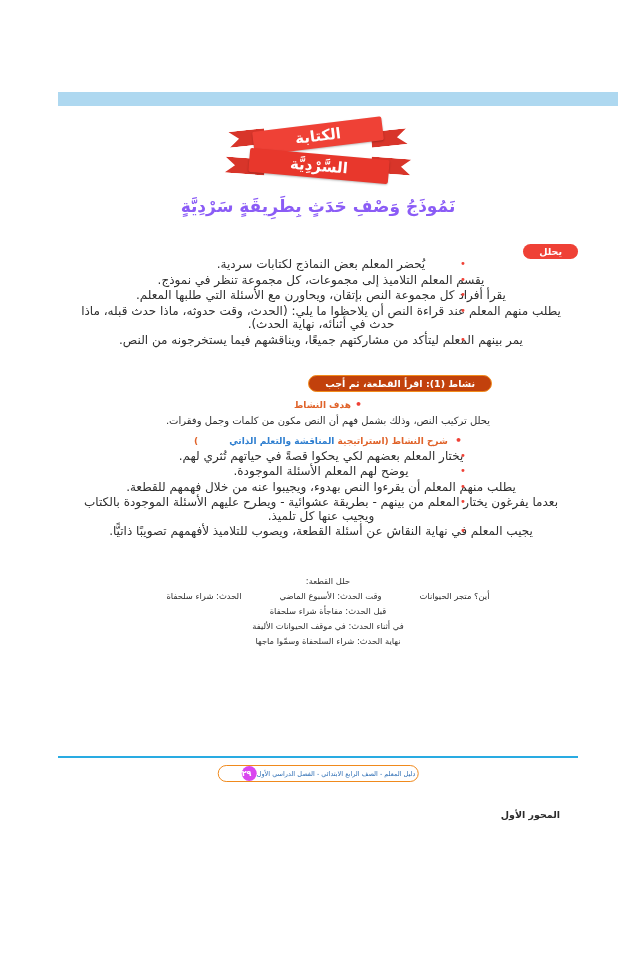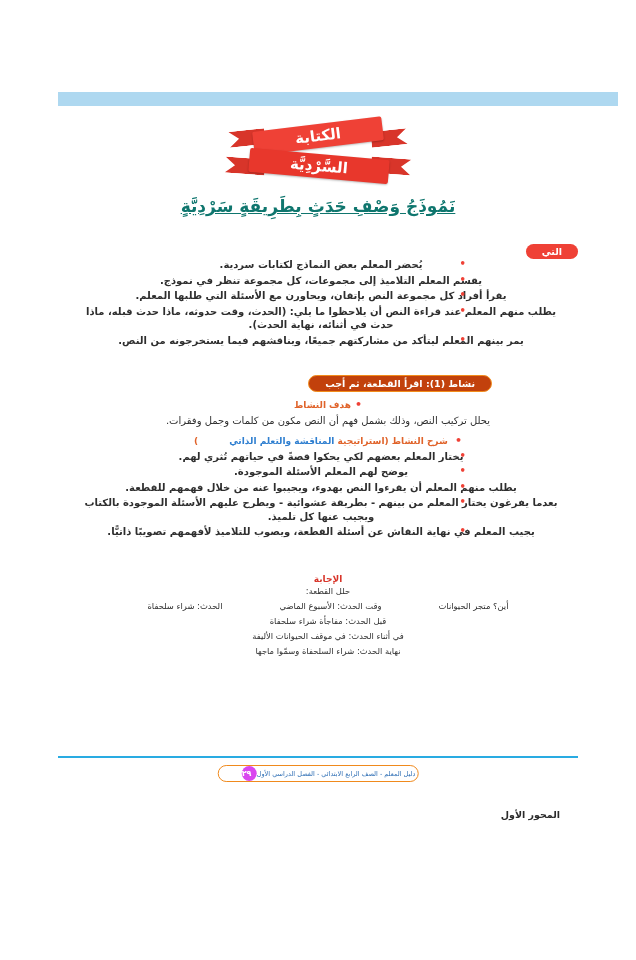--- a/index.html
+++ b/index.html
@@ -91,25 +91,24 @@
     left: 26px; top: 40px; width: 140px;
     transform: rotate(5deg);
     background: #e8372c;
   }
   .title-main {
     position: absolute;
     left: 0;
     top: 104px;
     width: 520px;
     text-align: center;
-    color: #0f766e;
+    color: #8b5cf6;
     font-size: 17px;
     font-weight: bold;
     letter-spacing: .5px;
-    text-decoration: underline;
   }
 
   
   .pill {
     display: inline-block;
     color: #ffffff;
     font-size: 9.5px;
     font-weight: bold;
     padding: 2px 16px;
     border-radius: 9px;
@@ -132,27 +131,26 @@
     width: 500px;
     text-align: right;
   }
   ul.bullets {
     list-style: none;
     margin: 0;
     padding: 0;
   }
   ul.bullets li {
     position: relative;
-    font-size: 10px;
+    font-size: 12px;
     line-height: 13.5px;
     color: #2e2e2e;
     padding-right: 14px;
     margin: 0 0 2px 0;
     text-align: center;
-    font-weight: bold;
   }
   ul.bullets li::before {
     content: "•";
     position: absolute;
     right: 112px;
     top: -1px;
     color: #ef4136;
     font-size: 10px;
   }
   .sub-head {
@@ -185,21 +183,21 @@
   }
   .answer-body {
     font-size: 8.4px;
     line-height: 15px;
     color: #2e2e2e;
   }
   .ans-row {
     display: flex;
     flex-direction: row-reverse;
     justify-content: center;
-    gap: 57px;
+    gap: 38px;
   }
   .ans-center { text-align: center; }
 
   
   .footer-rule {
     position: absolute;
     left: 0;
     top: 664px;
     width: 520px;
     height: 2px;
@@ -266,21 +264,21 @@
       <div class="ribbon-tail right1"></div>
       <div class="ribbon-tail left2"></div>
       <div class="ribbon-tail right2"></div>
       <div class="ribbon-band one">الكتابة</div>
       <div class="ribbon-band two">السَّرْدِيَّة</div>
     </div>
 
     <div class="title-main">نَمُوذَجُ وَصْفِ حَدَثٍ بِطَرِيقَةٍ سَرْدِيَّةٍ</div>
 
     <div class="sec-head" style="top:148px;">
-      <span class="pill red">التي</span>
+      <span class="pill red">يحلل</span>
     </div>
     <div class="block" style="top:166px;">
       <ul class="bullets">
         <li>يُحضر المعلم بعض النماذج لكتابات سردية.</li>
         <li>يقسم المعلم التلاميذ إلى مجموعات، كل مجموعة تنظر في نموذج.</li>
         <li>يقرأ أفراد كل مجموعة النص بإتقان، ويحاورن مع الأسئلة التي طلبها المعلم.</li>
         <li>يطلب منهم المعلم عند قراءة النص أن يلاحظوا ما يلي: (الحدث، وقت حدوثه، ماذا حدث قبله، ماذا حدث في أثنائه، نهاية الحدث).</li>
         <li>يمر بينهم المعلم ليتأكد من مشاركتهم جميعًا، ويناقشهم فيما يستخرجونه من النص.</li>
       </ul>
     </div>
@@ -301,21 +299,20 @@
       <ul class="bullets">
         <li>يختار المعلم بعضهم لكي يحكوا قصةً في حياتهم تُثري لهم.</li>
         <li>يوضح لهم المعلم الأسئلة الموجودة.</li>
         <li>يطلب منهم المعلم أن يقرءوا النص بهدوء، ويجيبوا عنه من خلال فهمهم للقطعة.</li>
         <li>بعدما يفرغون يختار المعلم من بينهم - بطريقة عشوائية - ويطرح عليهم الأسئلة الموجودة بالكتاب ويجيب عنها كل تلميذ.</li>
         <li>يجيب المعلم في نهاية النقاش عن أسئلة القطعة، ويصوب للتلاميذ لأفهمهم تصويبًا ذاتيًّا.</li>
       </ul>
     </div>
 
     <div class="block" style="top:482px;">
-      <div class="answer-head ans-center">الإجابة</div>
       <div class="answer-body">
         <div class="ans-center">حلل القطعة:</div>
         <div class="ans-row">
           <span>الحدث: شراء سلحفاة</span>
           <span>وقت الحدث: الأسبوع الماضي</span>
           <span>أين؟ متجر الحيوانات</span>
         </div>
         <div class="ans-center">قبل الحدث: مفاجأة شراء سلحفاة</div>
         <div class="ans-center">في أثناء الحدث: في موقف الحيوانات الأليفة</div>
         <div class="ans-center">نهاية الحدث: شراء السلحفاة وسمّوا ماجها</div>

